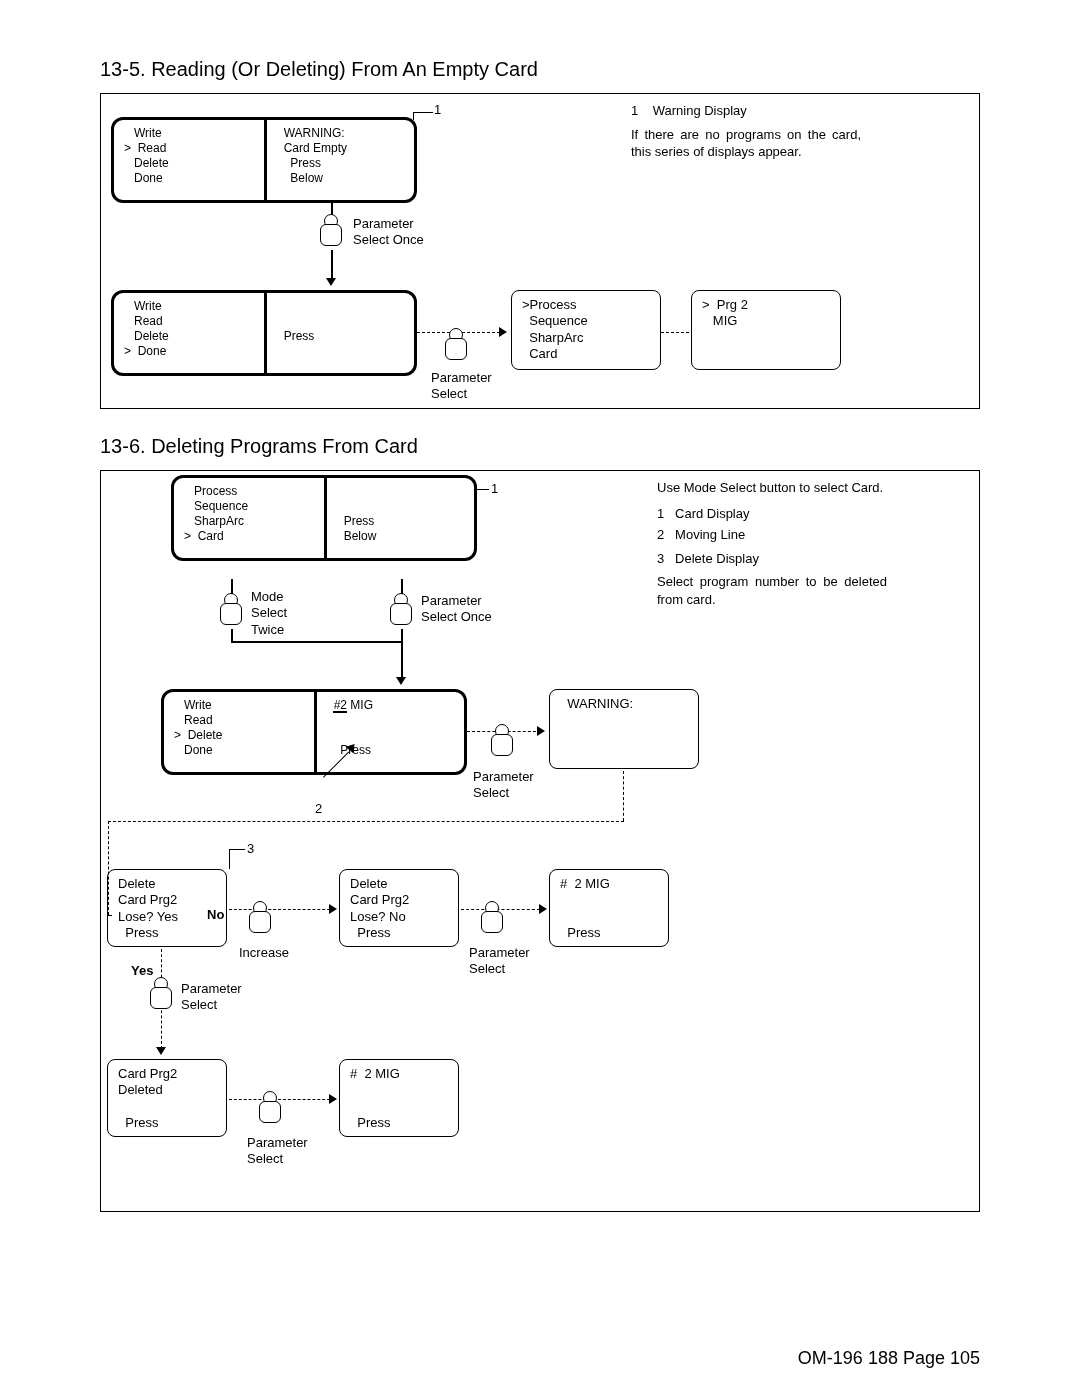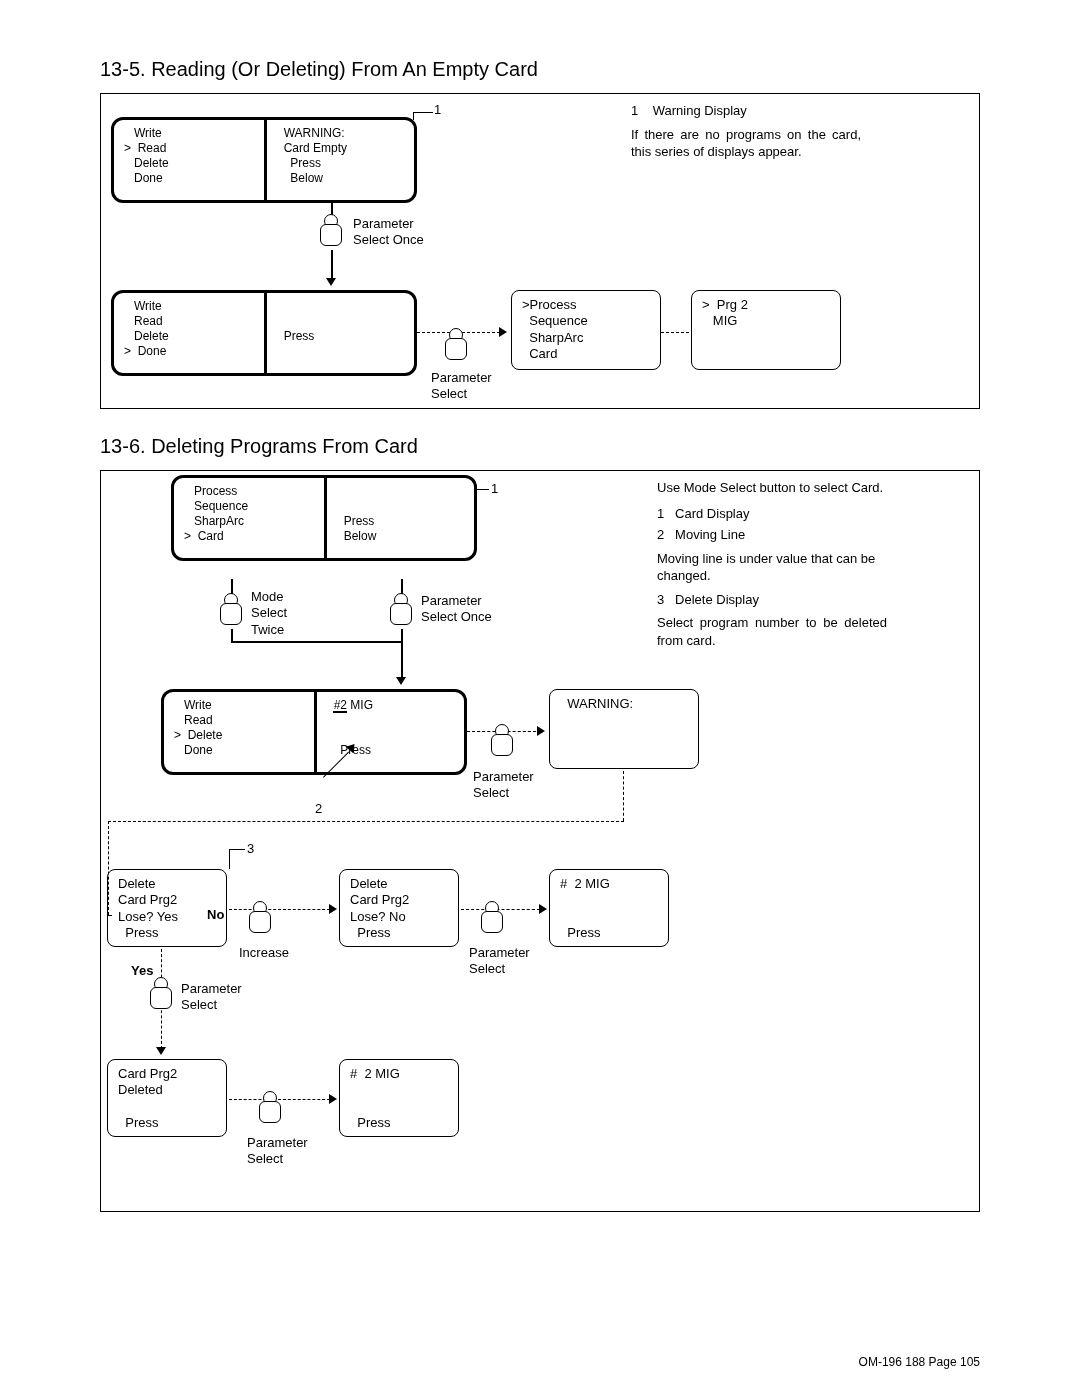--- a/index.html
+++ b/index.html
@@ -127,21 +127,21 @@
     width: 0; height: 0;
   }
   .tri.down { border-left:5px solid transparent; border-right:5px solid transparent; border-top:8px solid #000; }
   .tri.right { border-top:5px solid transparent; border-bottom:5px solid transparent; border-left:8px solid #000; }
   .tri.up    { border-left:5px solid transparent; border-right:5px solid transparent; border-bottom:8px solid #000; }
 
   .footer {
     position: absolute;
     right: 100px;
     bottom: 28px;
-    font-size: 12px;
+    font-size: 18px;
     text-align: right;
   }
 </style>
 </head>
 <body>
 
 <div class="page">
 
   <h2 class="section-title">13-5. Reading (Or Deleting) From An Empty Card</h2>
 
@@ -205,21 +205,20 @@
 
   <div class="figure fig2">
 
     <div class="lbl" style="left:390px;top:10px">1</div>
     <div class="line" style="left:370px;top:18px;width:18px;height:1px"></div>
 
     <div class="sidetext" style="left:556px;top:8px">
       <div style="white-space:normal;text-align:justify">Use Mode Select button to select Card.</div>
       <div style="margin-top:8px"><span>1</span>&nbsp;&nbsp;&nbsp;<span>Card Display</span></div>
       <div style="margin-top:4px"><span>2</span>&nbsp;&nbsp;&nbsp;<span>Moving Line</span></div>
-      <div style="margin-top:6px;white-space:normal">Moving line is under value that can be changed.</div>
       <div style="margin-top:6px"><span>3</span>&nbsp;&nbsp;&nbsp;<span>Delete Display</span></div>
       <div style="margin-top:6px;white-space:normal;text-align:justify">Select program number to be deleted from card.</div>
     </div>
 
     <div class="pair" style="left:70px;top:4px">
       <div class="cell">   Process
    Sequence
    SharpArc
 &gt;  Card</div>
       <div class="cell">

